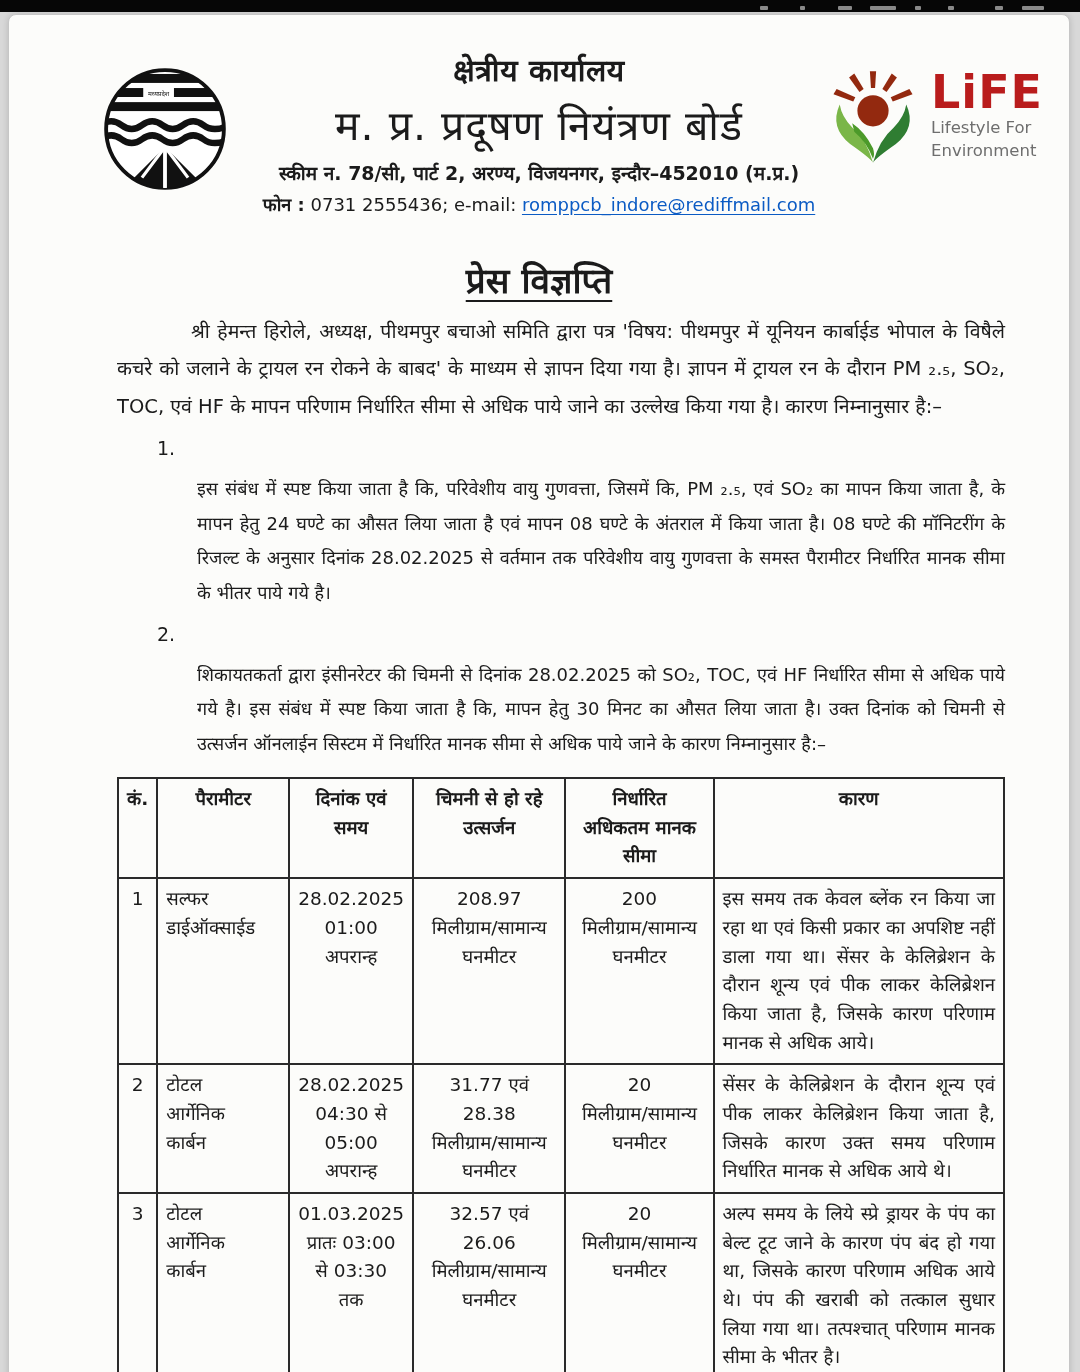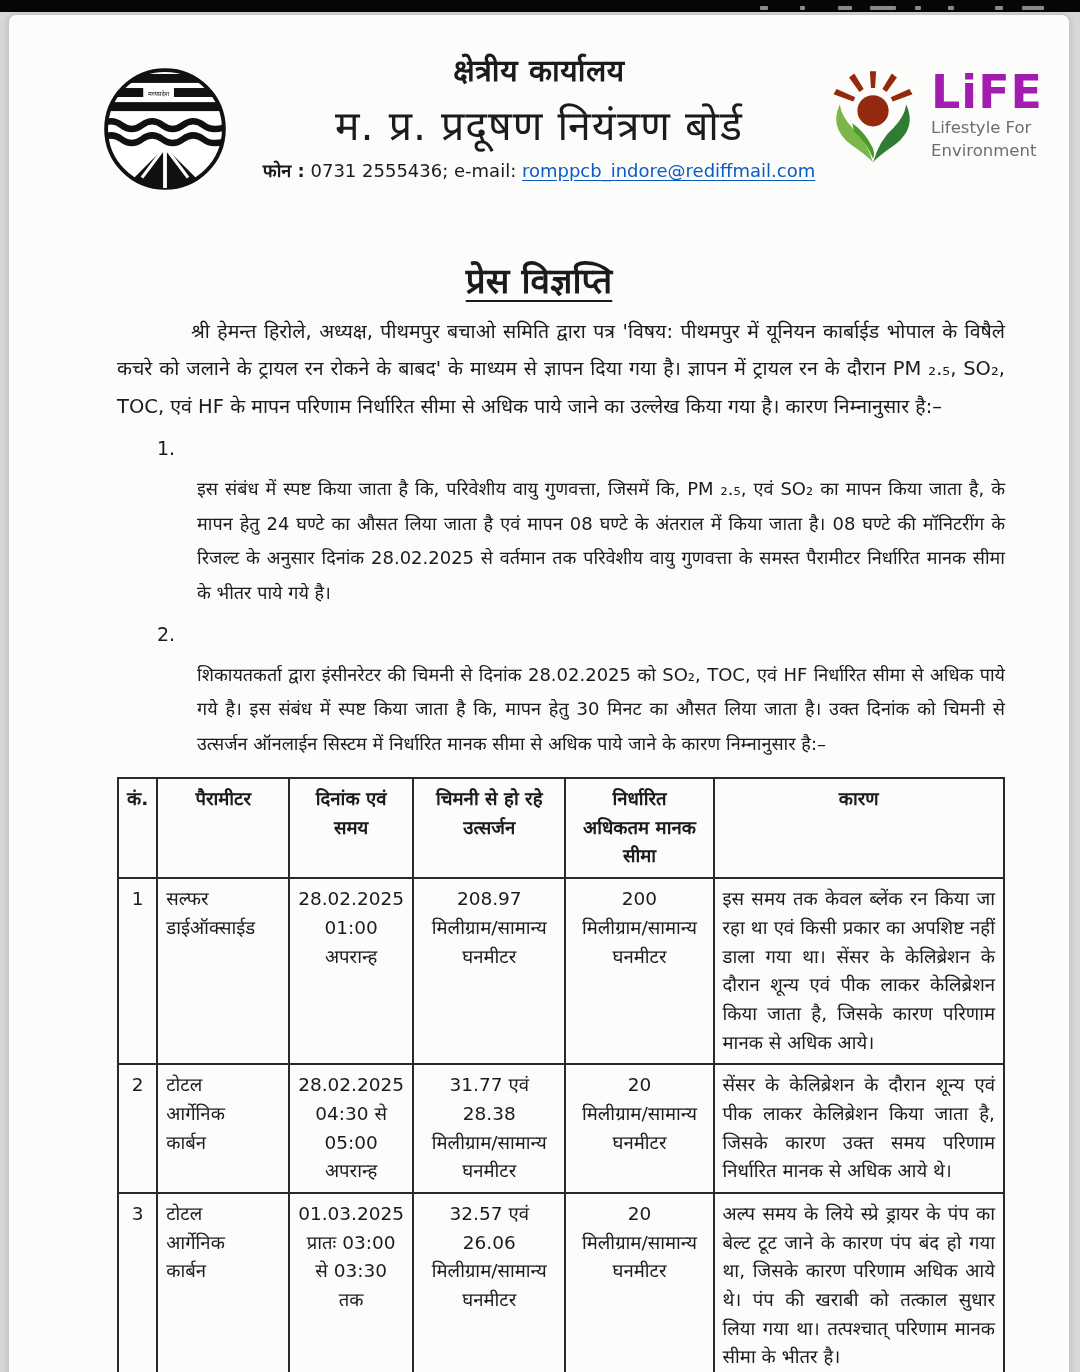--- a/index.html
+++ b/index.html
@@ -12,21 +12,21 @@
   .page { position:absolute; left:8px; right:10px; top:14px; bottom:-40px;
           background:#fcfcfa; border:1px solid #c6c6c6; border-radius:8px 8px 0 0;
           box-shadow:0 0 6px rgba(0,0,0,.15); overflow:hidden; }
 
   
   .header { position:relative; height:215px; }
   .mppcb-logo { position:absolute; left:92px; top:50px; width:128px; height:128px; }
   .life-logo { position:absolute; right:26px; top:48px; display:flex; align-items:center; gap:6px; }
   .life-icon { width:104px; height:104px; }
   .life-text { display:flex; flex-direction:column; line-height:1; }
-  .life-word { font-size:46px; font-weight:bold; color:#a21caf; letter-spacing:1px; }
+  .life-word { font-size:46px; font-weight:bold; color:#b91c1c; letter-spacing:1px; }
   .life-sub { font-size:16.5px; color:#6e6e6e; line-height:1.15; margin-top:4px; }
 
   .head-center { text-align:center; padding-top:34px; }
   .head-office { font-size:30px; font-weight:bold; letter-spacing:.5px; }
   .head-board { font-size:41px; font-weight:500; margin-top:6px; letter-spacing:1px; }
   .head-address { font-size:19px; font-weight:bold; margin-top:8px; }
   .head-phone { font-size:18px; margin-top:6px; }
   .head-phone .lbl { font-weight:bold; }
   .email-link { color:#0b5bc4; text-decoration:underline; text-underline-offset:3px; }
 
@@ -86,20 +86,21 @@
         <path d="M0,58 Q8,52 16,58 T32,58 T48,58 T64,58 T80,58 T100,58" fill="none" stroke="#111" stroke-width="5"></path>
         <path d="M50,64 L22,92 Q50,104 78,92 Z" fill="#111"></path>
         <path d="M50,64 L50,98" stroke="#fff" stroke-width="3"></path>
         <path d="M50,64 L32,88 M50,64 L68,88" stroke="#fff" stroke-width="2.5"></path>
       </g>
     </svg>
 
     <div class="head-center">
       <div class="head-office">क्षेत्रीय कार्यालय</div>
       <div class="head-board">म. प्र. प्रदूषण नियंत्रण बोर्ड</div>
+      <div class="head-address">स्कीम न. 78/सी, पार्ट 2, अरण्य, विजयनगर, इन्दौर–452010 (म.प्र.)</div>
       <div class="head-phone">
         <span class="lbl">फोन :</span>
         <span>0731 2555436;</span>
         <span>e-mail:</span>
         <a class="email-link">romppcb_indore@rediffmail.com</a>
       </div>
     </div>
 
     <div class="life-logo">
       <svg class="life-icon" viewBox="0 0 100 100">

